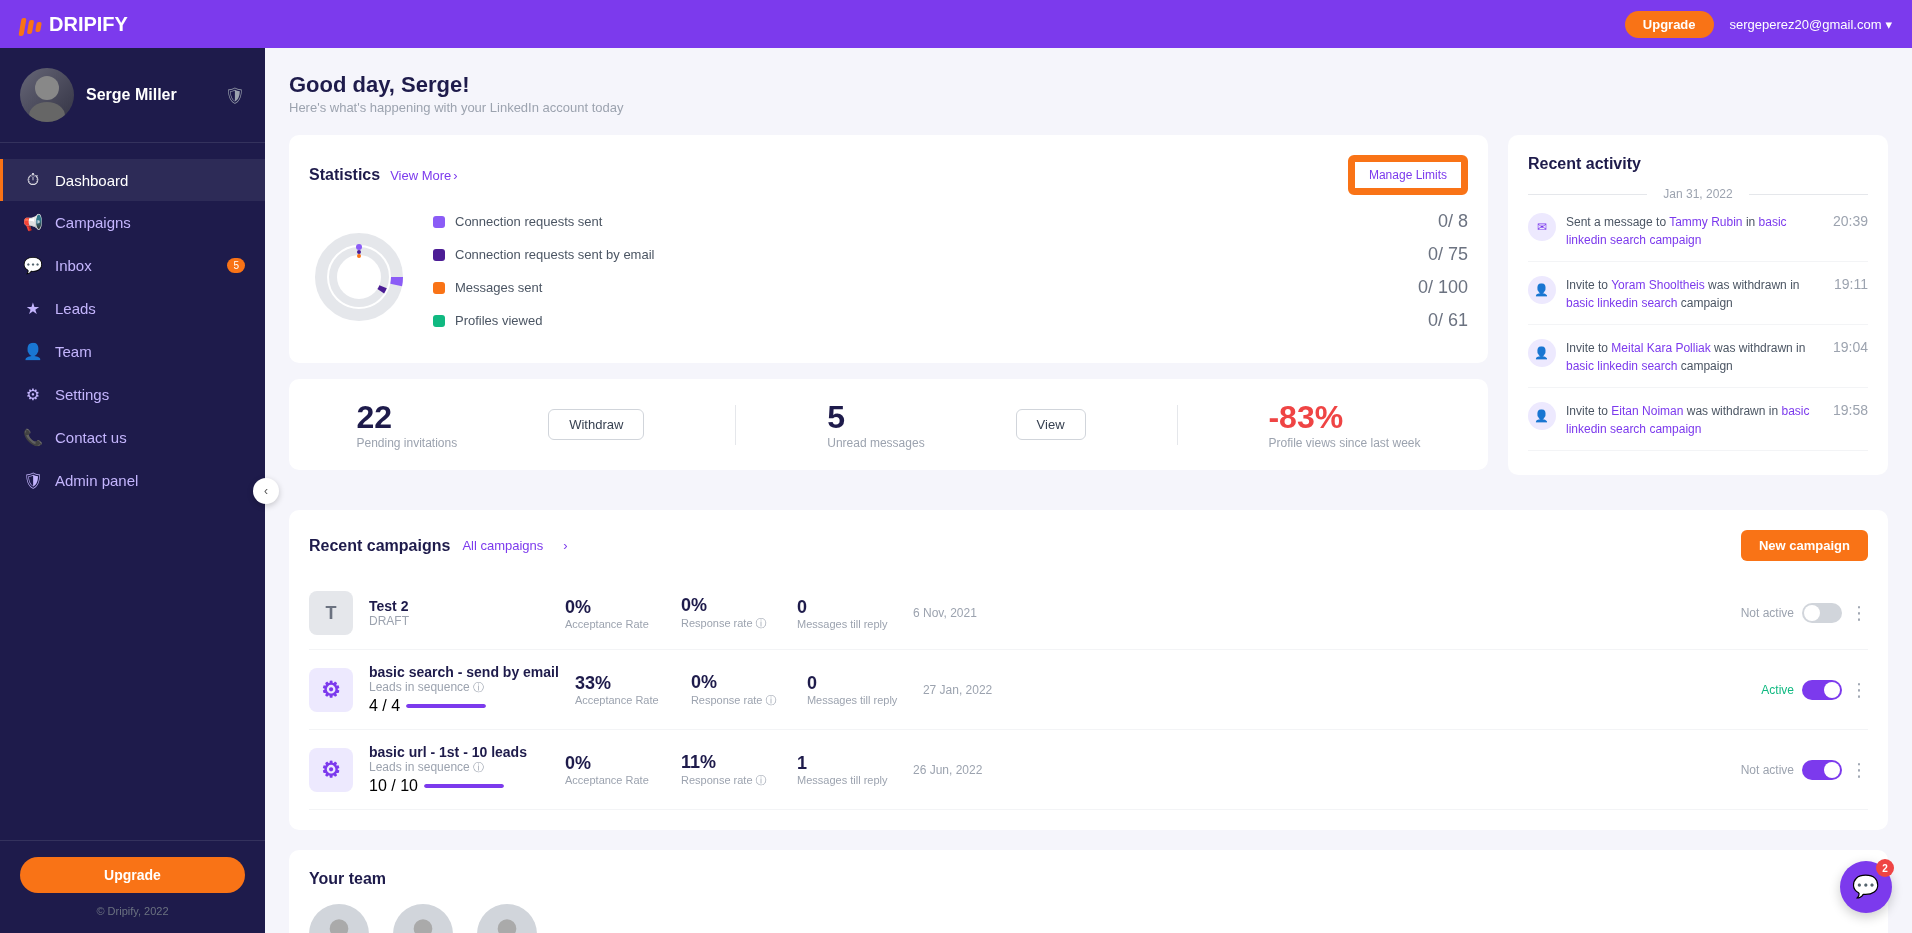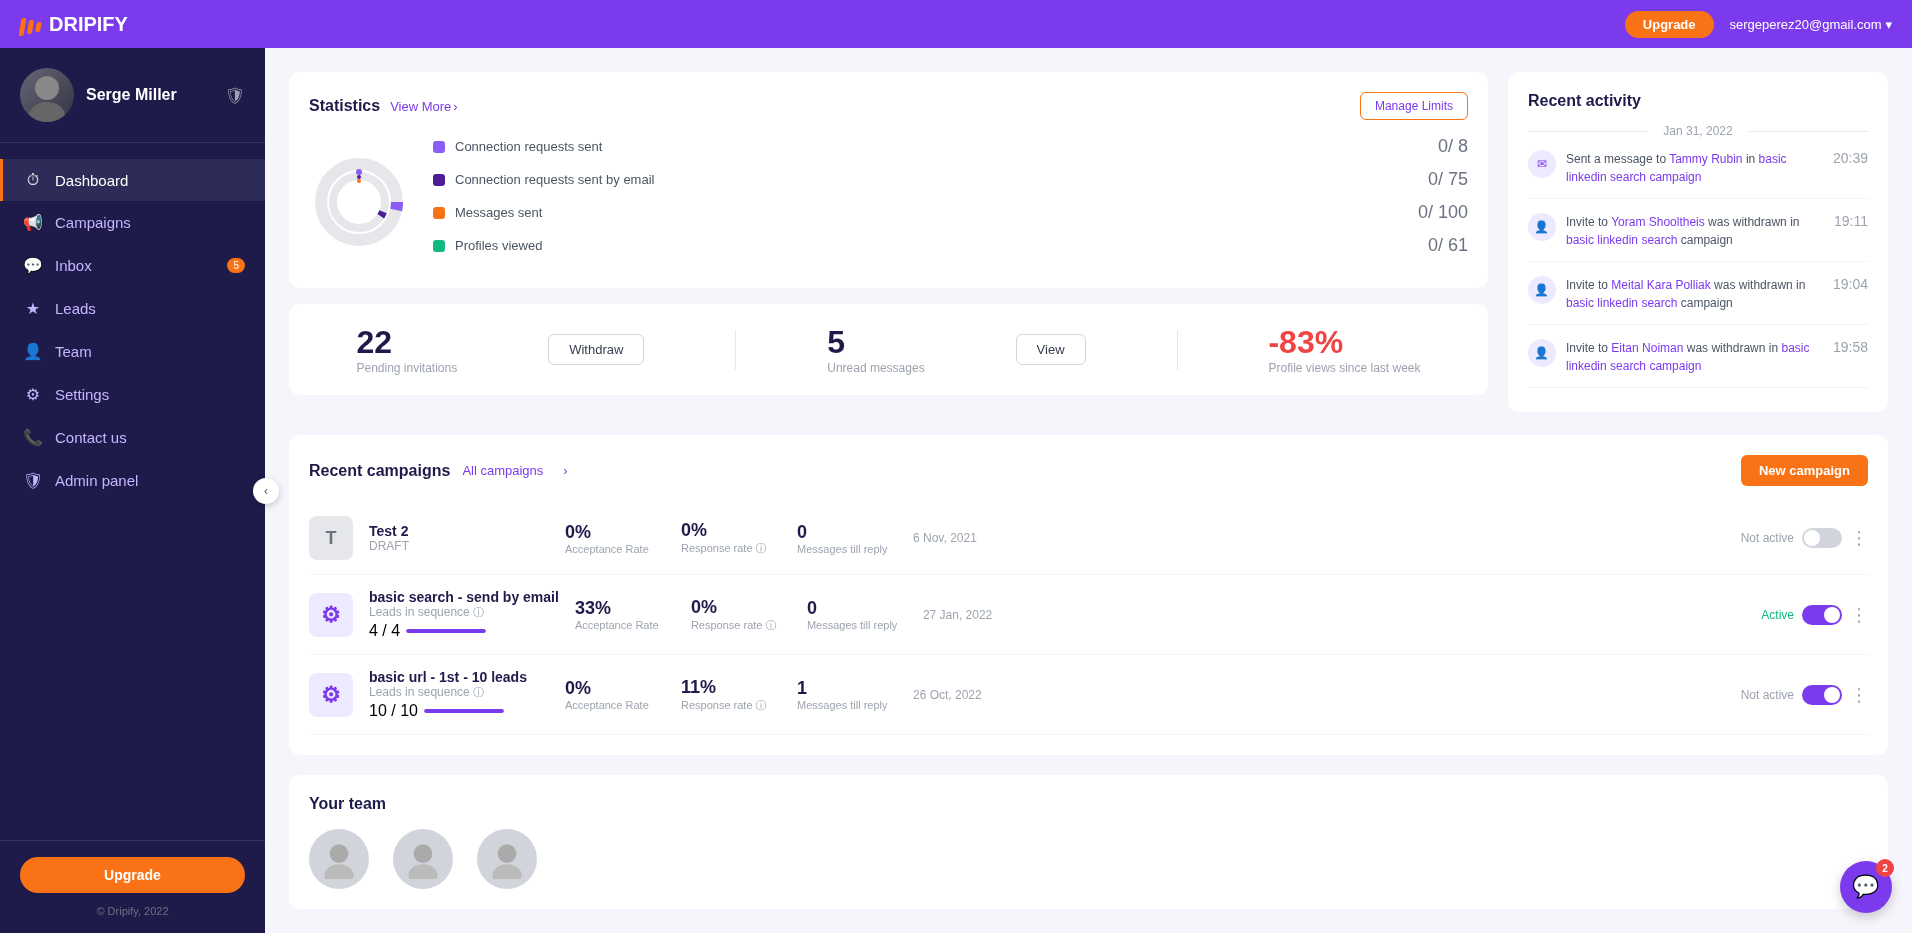--- a/index.html
+++ b/index.html
@@ -235,21 +235,21 @@
     }
     .view-more {
       font-size: 13px;
       color: #7c3aed;
       cursor: pointer;
       display: flex;
       align-items: center;
       gap: 2px;
     }
     .manage-limits-btn {
-      border: 1px solid #f97316;
+      border: 7px solid #f97316;
       color: #7c3aed;
       background: #fff;
       border-radius: 6px;
       padding: 6px 14px;
       font-size: 12px;
       cursor: pointer;
     }
     .stats-content {
       display: flex;
       align-items: center;
@@ -706,20 +706,24 @@
     <div class="sidebar-footer">
       <button class="upgrade-btn-sidebar">Upgrade</button>
       <div class="copyright">© Dripify, 2022</div>
     </div>
 
     <div class="collapse-btn">‹</div>
   </div>
 
   <div class="content-area">
 
+    <div class="page-greeting">
+      <div class="greeting-title">Good day, Serge!</div>
+      <div class="greeting-subtitle">Here's what's happening with your LinkedIn account today</div>
+    </div>
 
     <div class="stats-activity-row">
 
       <div class="stats-col">
 
         <div class="stats-card" style="margin-bottom:16px;">
           <div class="stats-header">
             <div class="stats-title-row">
               <span class="stats-title">Statistics</span>
               <span class="view-more">
@@ -921,21 +925,21 @@
           <div class="campaign-metric-label">Acceptance Rate</div>
         </div>
         <div class="campaign-metric">
           <div class="campaign-metric-value">11%</div>
           <div class="campaign-metric-label">Response rate <span class="info-icon">ⓘ</span></div>
         </div>
         <div class="campaign-metric">
           <div class="campaign-metric-value">1</div>
           <div class="campaign-metric-label">Messages till reply</div>
         </div>
-        <div class="campaign-date">26 Oct, 2022</div>
+        <div class="campaign-date">26 Jun, 2022</div>
         <div class="campaign-toggle-area">
           <span class="status-badge not-active">Not active</span>
           <div class="toggle-switch off" style="background:#7c3aed;">
             <div class="toggle-knob" style="right:2px;left:auto;position:absolute;"></div>
           </div>
           <span class="campaign-more">⋮</span>
         </div>
       </div>
     </div>
 

